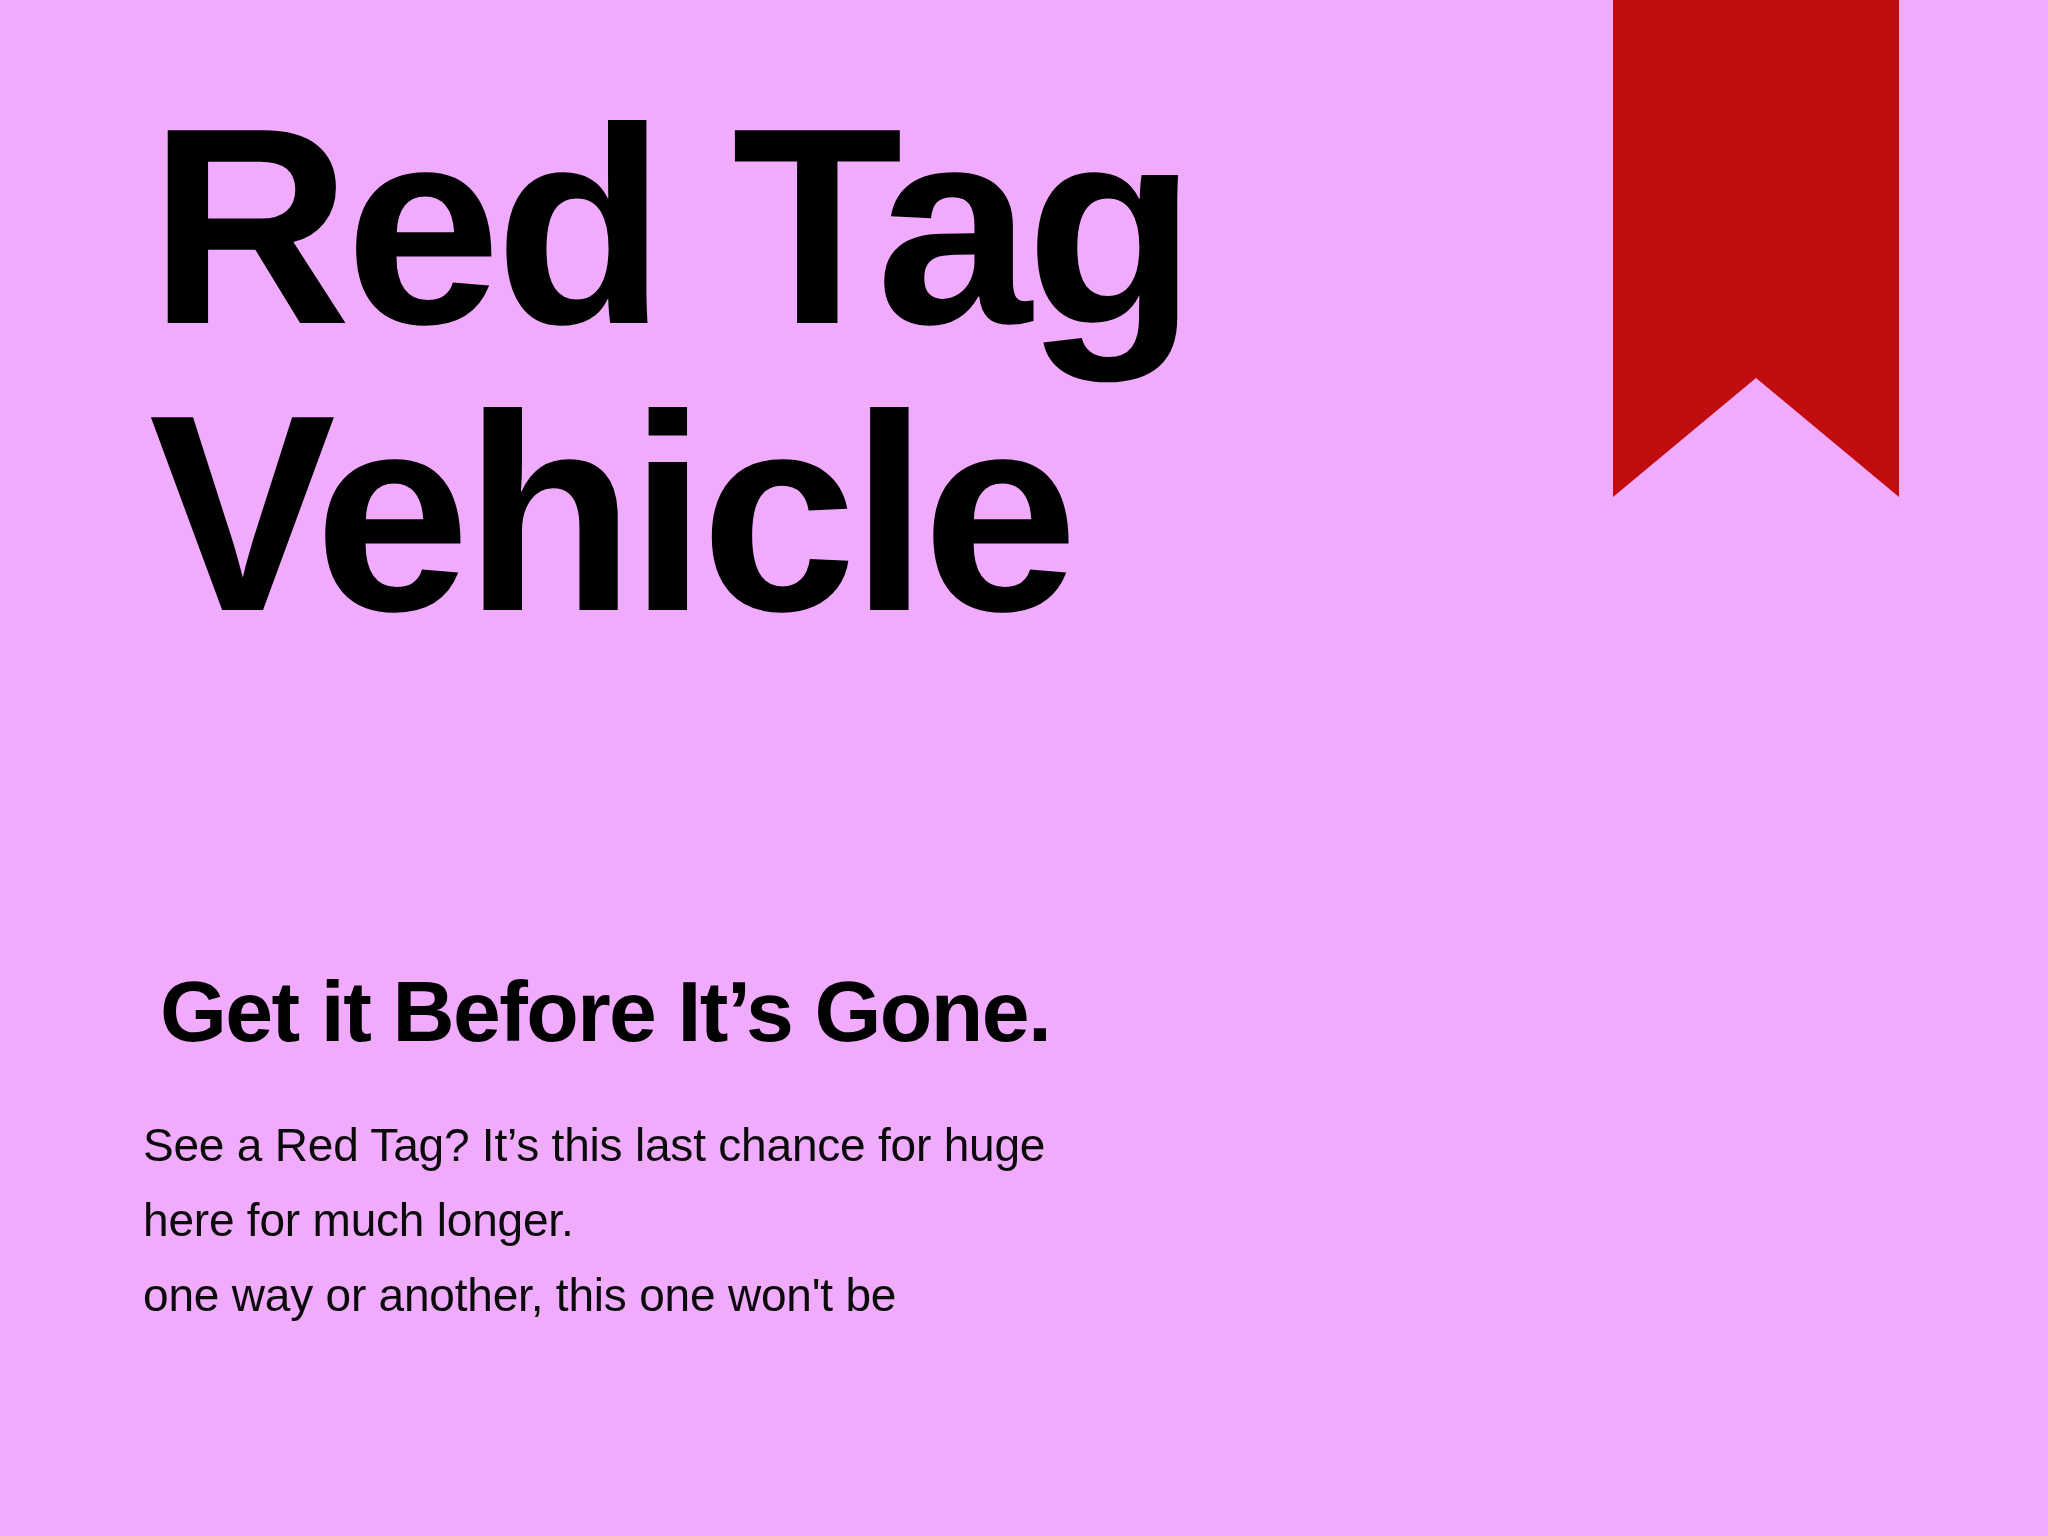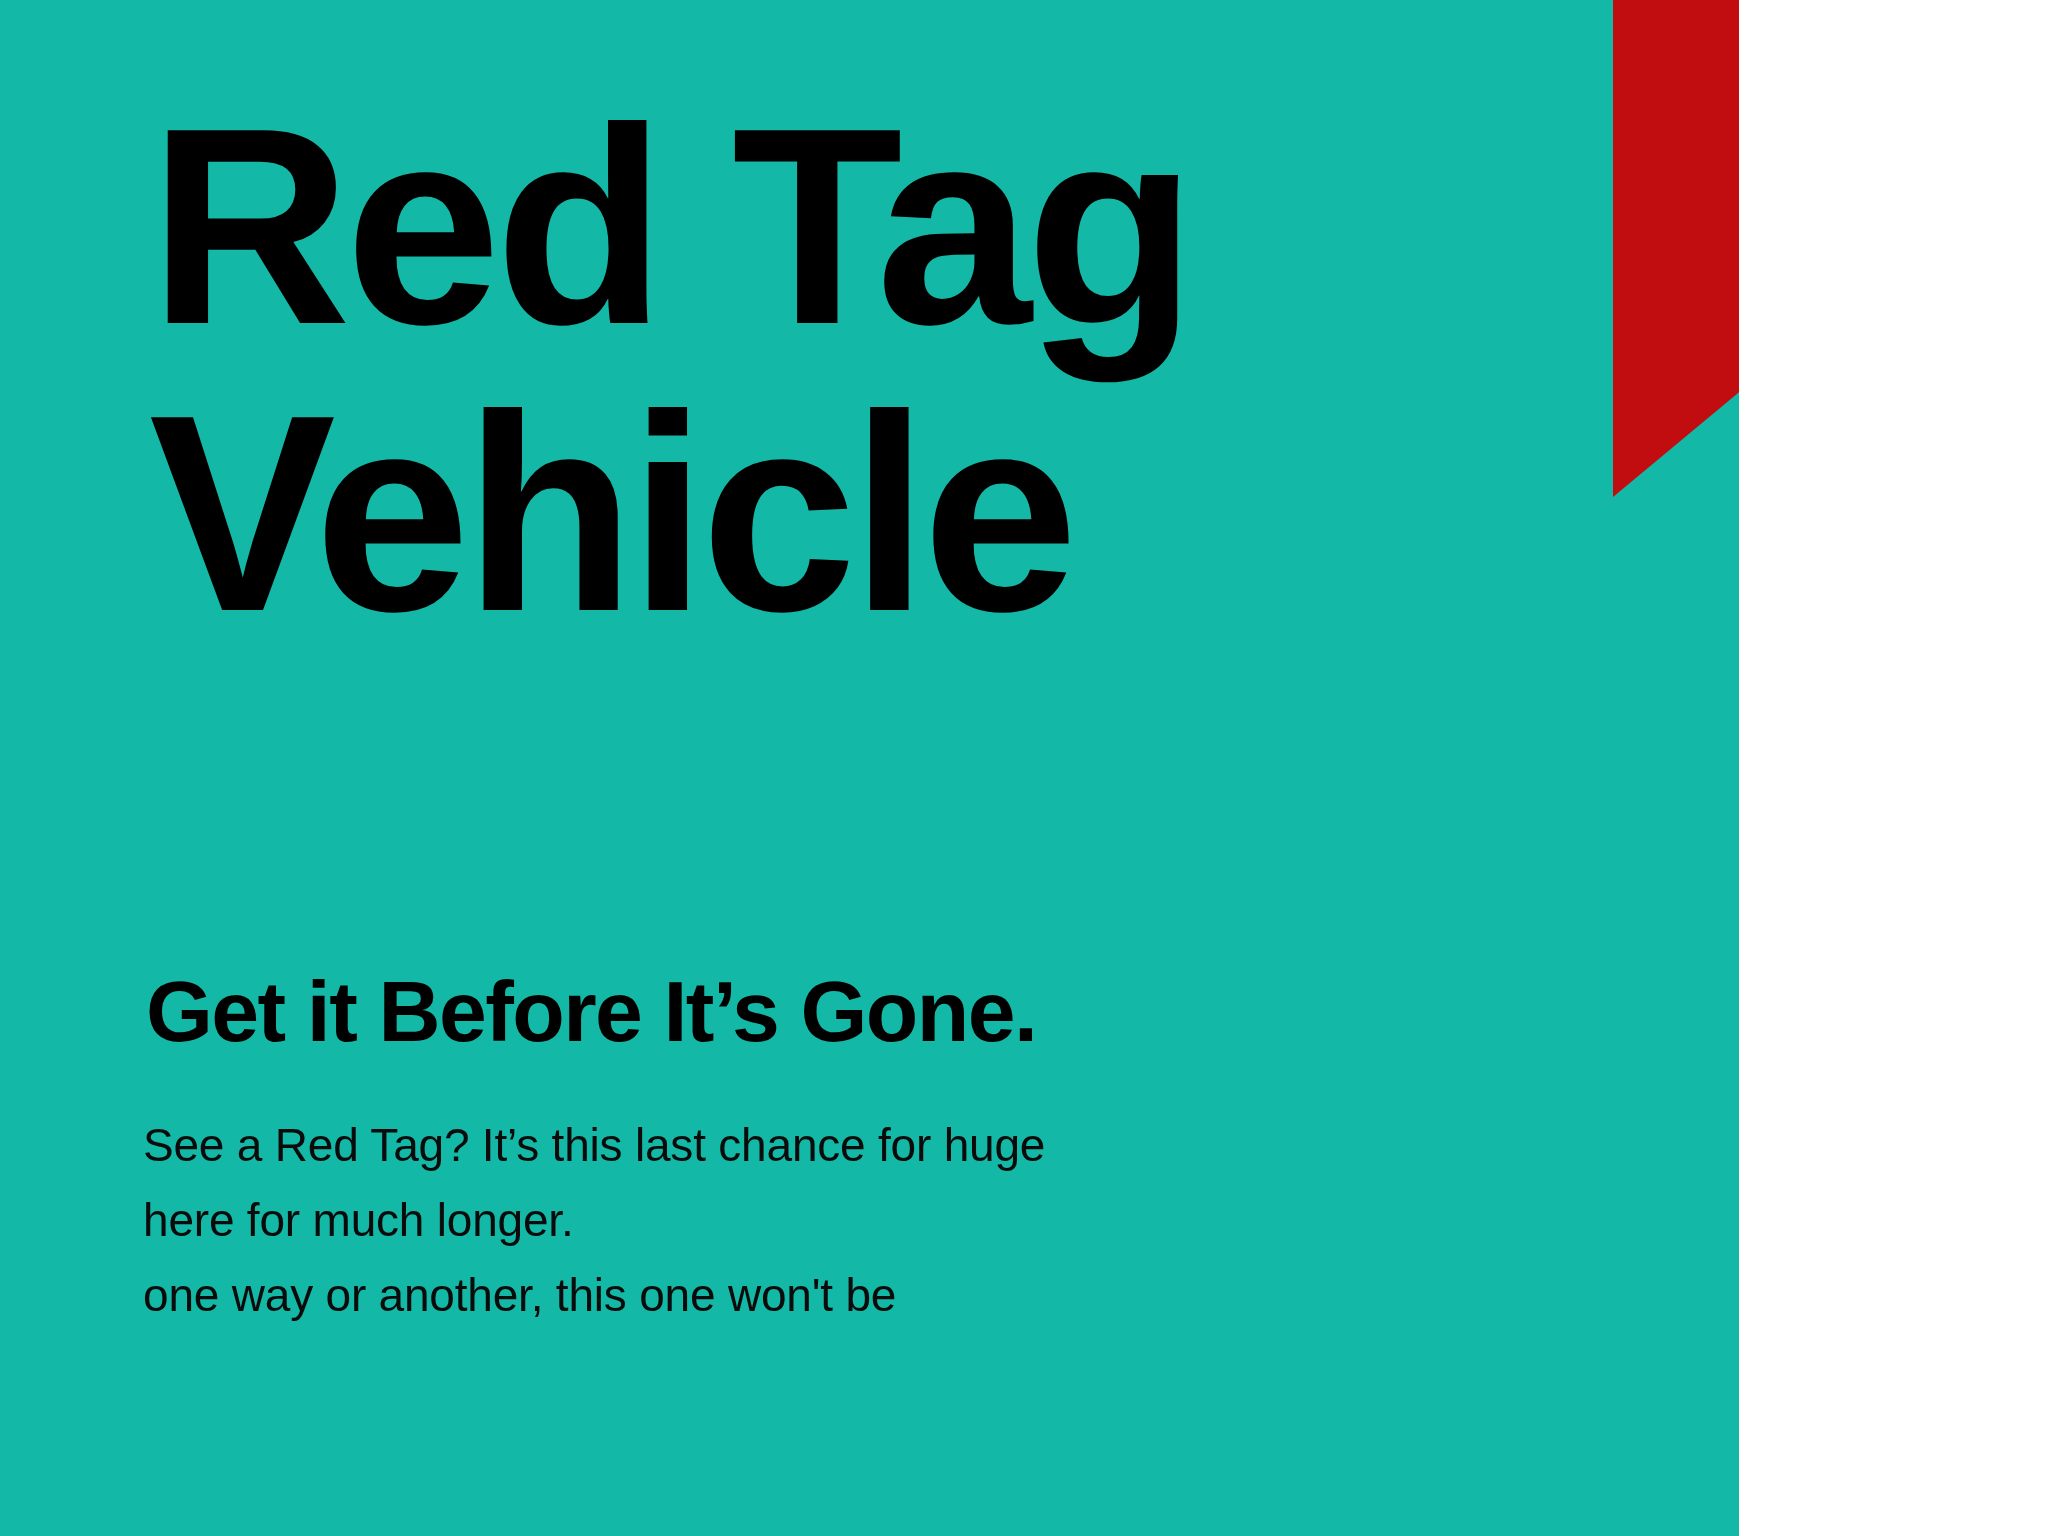--- a/index.html
+++ b/index.html
@@ -8,23 +8,23 @@
     padding: 0;
     background: #ffffff;
   }
   body {
     font-family: "Liberation Sans", "DejaVu Sans", sans-serif;
     -webkit-font-smoothing: antialiased;
   }
 
   #canvas {
     position: relative;
-    width: 1739px;
+    width: 2048px;
     height: 1536px;
-    background: #14b8a6;
+    background: #f0abfc;
     overflow: hidden;
   }
 
   
   .ribbon {
     position: absolute;
     left: 1613px;
     top: 0px;
     width: 286px;
     height: 497px;
@@ -45,21 +45,21 @@
     color: #000000;
     white-space: nowrap;
   }
   .headline .hl-line {
     display: block;
   }
 
   
   .subhead {
     position: absolute;
-    left: 146px;
+    left: 160px;
     top: 959px;
     margin: 0;
     padding: 0;
     font-size: 86px;
     font-weight: 700;
     line-height: 104px;
     letter-spacing: -1.6px;
     color: #000000;
     white-space: nowrap;
   }

